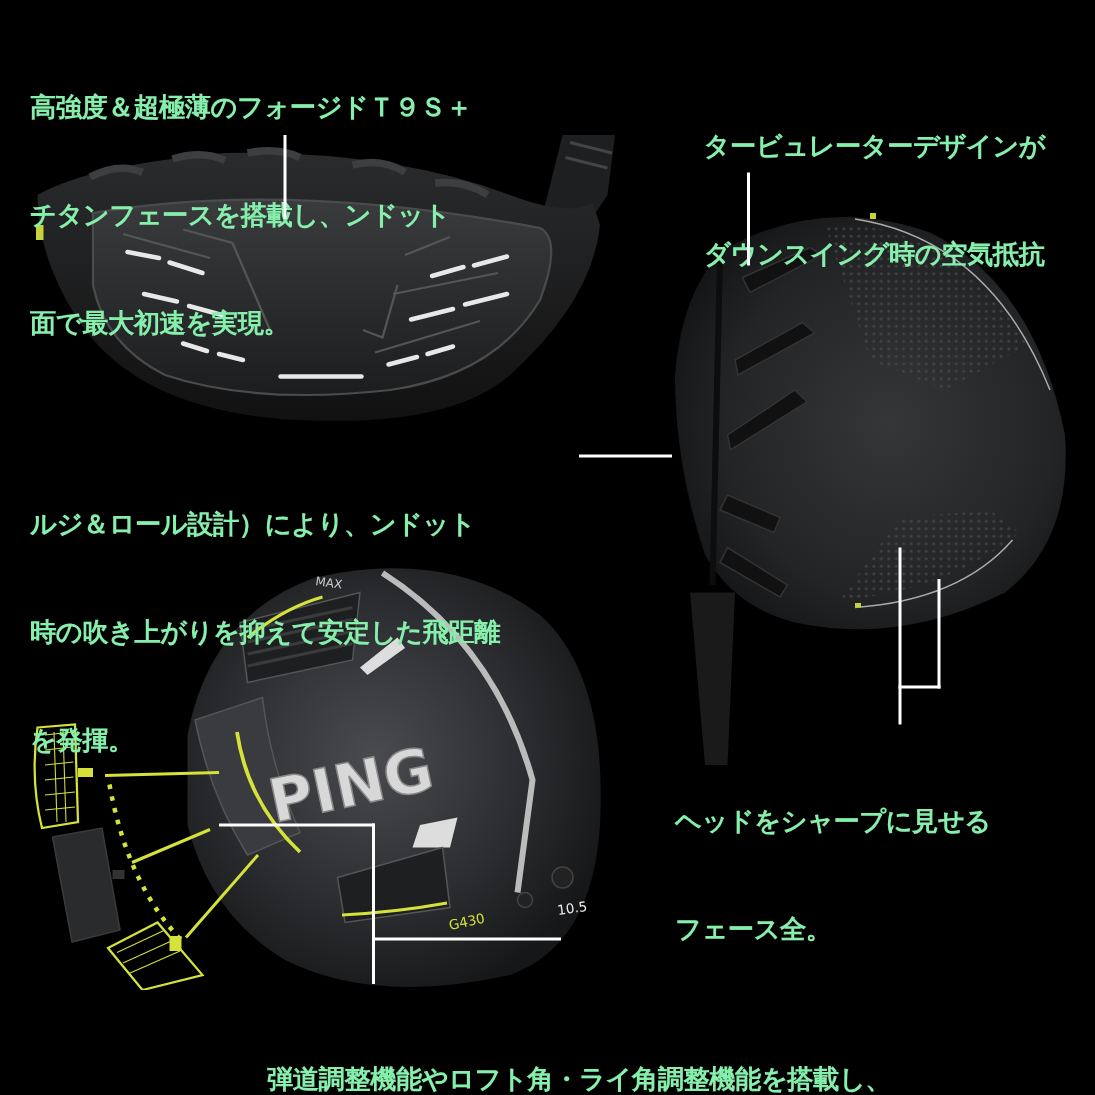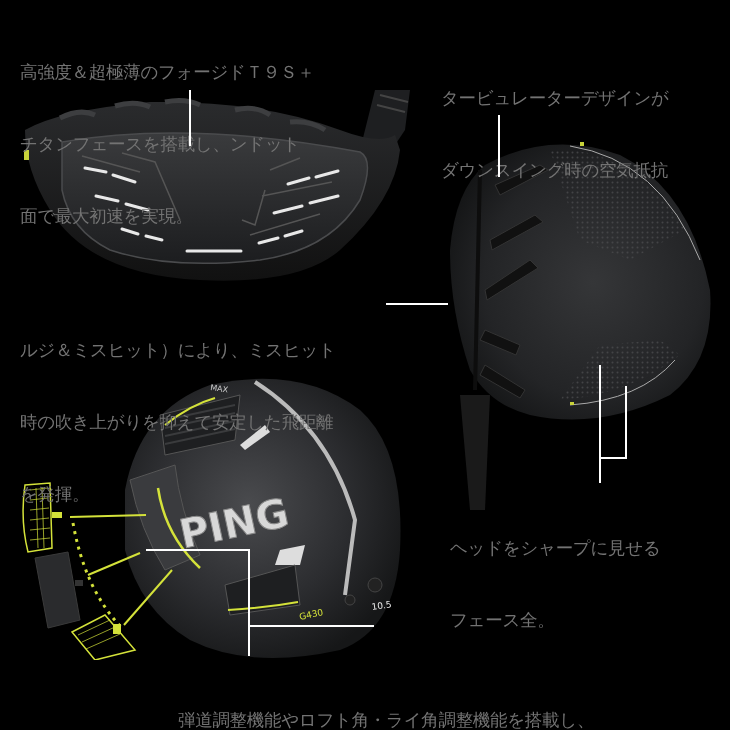--- a/index.html
+++ b/index.html
@@ -1,18 +1,18 @@
 <!DOCTYPE html>
 <html><head>
 <meta charset="utf-8">
 <style>
   html, body { margin: 0; padding: 0; background: #000; }
   body { width: 730px; height: 730px; position: relative; overflow: hidden;
          font-family: "DejaVu Sans", "Liberation Sans", sans-serif; color: #fff; }
-  .txt { position: absolute; font-weight: normal; color: #737373; font-size: 17.5px; line-height: 24px;
+  .txt { position: absolute; font-weight: bold; color: #86efac; font-size: 17.5px; line-height: 24px;
          white-space: pre; letter-spacing: -0.3px; }
   .line { position: absolute; background: #fff; }
   svg { position: absolute; display: block; }
 </style>
 </head>
 <body>
 
 <svg width="420" height="200" style="left:0;top:90px" viewBox="0 0 420 200">
   <defs>
     <linearGradient id="faceg" x1="0" y1="0" x2="0" y2="1">
@@ -157,27 +157,27 @@
   <line x1="124" y1="255" x2="172" y2="200" stroke="#d4e23a" stroke-width="2"></line>
   <path d="M73 153 Q85 220 122 258" stroke="#d4e23a" stroke-width="3" stroke-dasharray="3 5" fill="none"></path>
 </svg>
 
 <div class="txt" style="left:20px;top:12px;">
   <div>高強度＆超極薄のフォージドＴ９Ｓ＋</div>
   <div>チタンフェースを搭載し、ンドット</div>
   <div>面で最大初速を実現。</div>
 </div>
 
-<div class="txt" style="left:441px;top:38px;">
+<div class="txt" style="left:469px;top:38px;text-align:center;">
   <div>タービュレーターデザインが</div>
   <div>ダウンスイング時の空気抵抗</div>
 </div>
 
 <div class="txt" style="left:20px;top:290px;">
-  <div>ルジ＆ミスヒット）により、ミスヒット</div>
+  <div>ルジ＆ロール設計）により、ンドット</div>
   <div>時の吹き上がりを抑えて安定した飛距離</div>
   <div>を発揮。</div>
 </div>
 
 <div class="txt" style="left:450px;top:488px;">
   <div>ヘッドをシャープに見せる</div>
   <div>フェース全。</div>
 </div>
 
 <div class="txt" style="left:178px;top:660px;">

